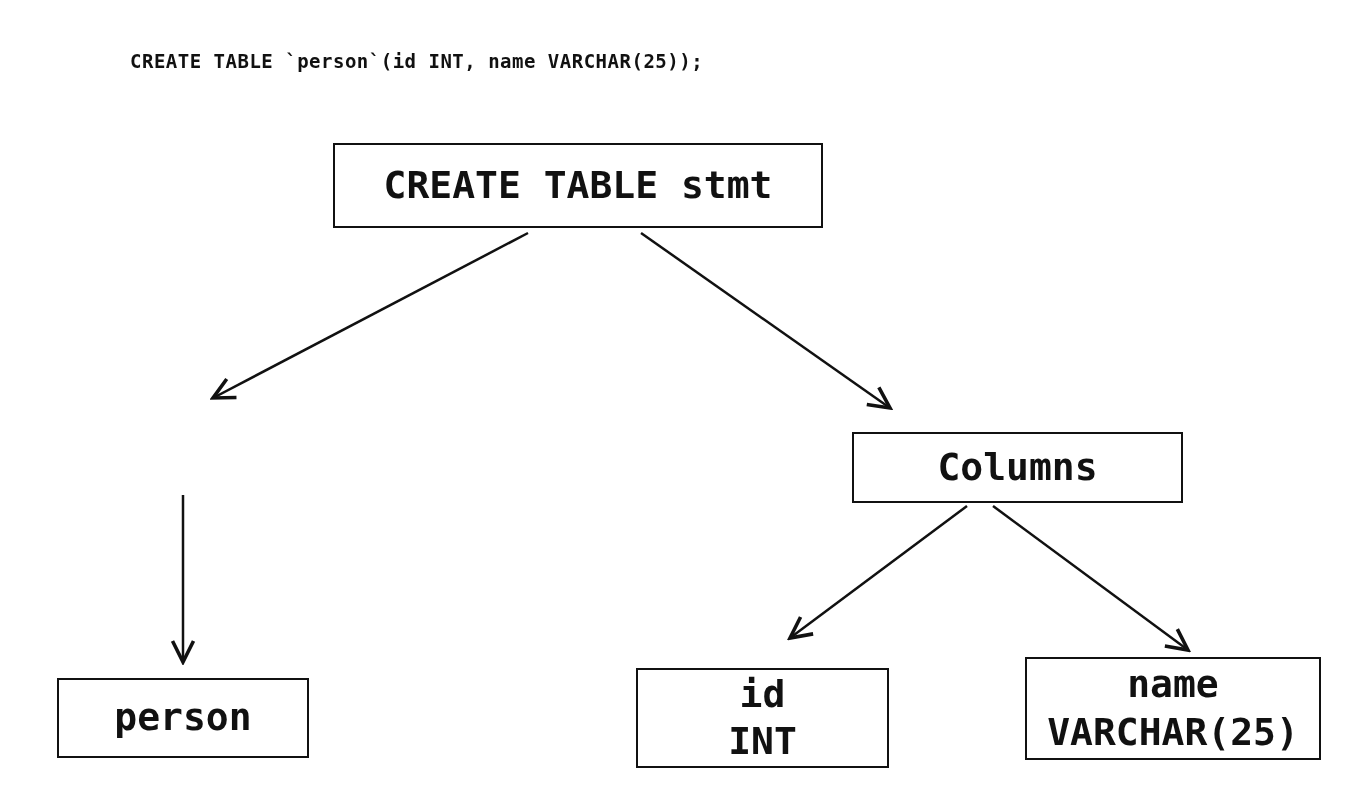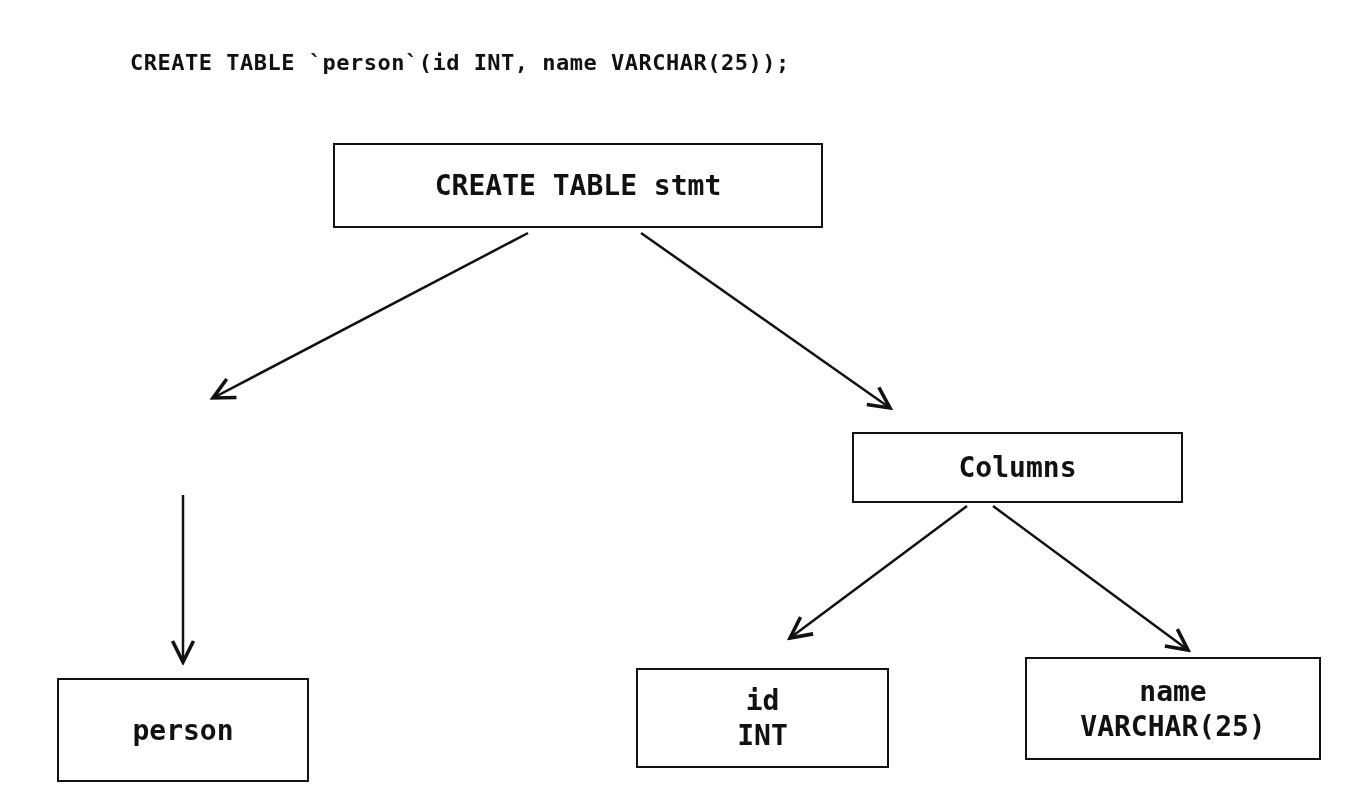--- a/index.html
+++ b/index.html
@@ -13,44 +13,44 @@
     height: 804px;
     background: #ffffff;
     font-family: "DejaVu Sans Mono", "Liberation Mono", monospace;
     color: #111111;
     overflow: hidden;
   }
   .sql-line {
     position: absolute;
     left: 130px;
     top: 50px;
-    font-size: 22px;
+    font-size: 19px;
     font-weight: bold;
     letter-spacing: 0.5px;
     white-space: pre;
     text-align: right;
   }
   .node {
     position: absolute;
     border: 2.5px solid #111111;
     background: #ffffff;
     display: flex;
     flex-direction: column;
     align-items: center;
     justify-content: center;
-    font-size: 28px;
+    font-size: 38px;
     font-weight: bold;
     line-height: 1.25;
     box-sizing: border-box;
     text-align: center;
   }
   .node-root    { left: 333px; top: 143px; width: 490px; height: 85px; }
   .node-table   { left: 42px;  top: 424px; width: 276px; height: 68px; }
   .node-columns { left: 852px; top: 432px; width: 331px; height: 71px; }
-  .node-person  { left: 57px;  top: 678px; width: 252px; height: 104px; }
+  .node-person  { left: 57px;  top: 678px; width: 252px; height: 80px; }
   .node-id      { left: 636px; top: 668px; width: 253px; height: 100px; }
   .node-name    { left: 1025px; top: 657px; width: 296px; height: 103px; }
   .edges {
     position: absolute;
     left: 0; top: 0;
     width: 1362px;
     height: 804px;
     pointer-events: none;
   }
   .edge {

